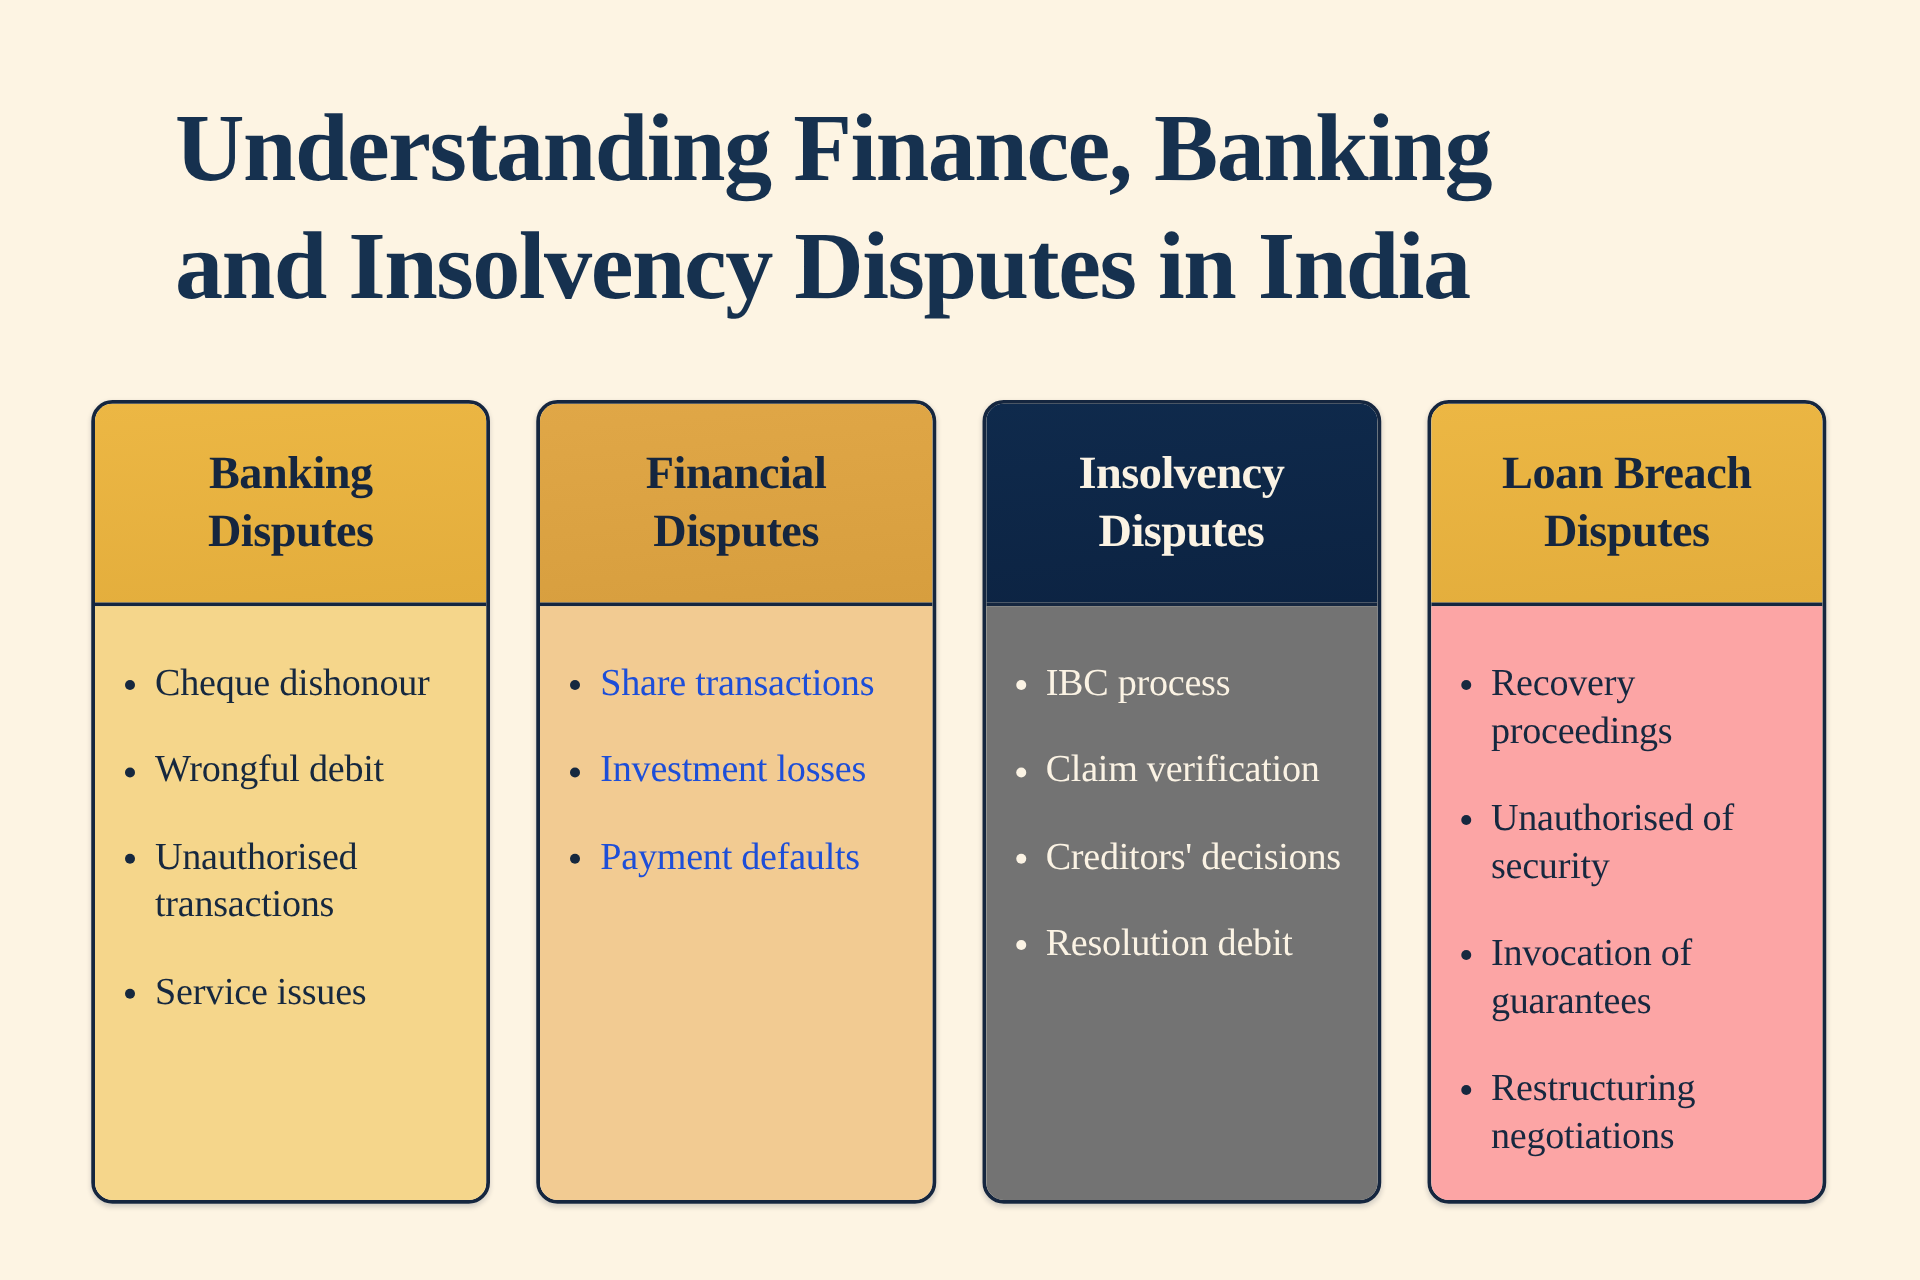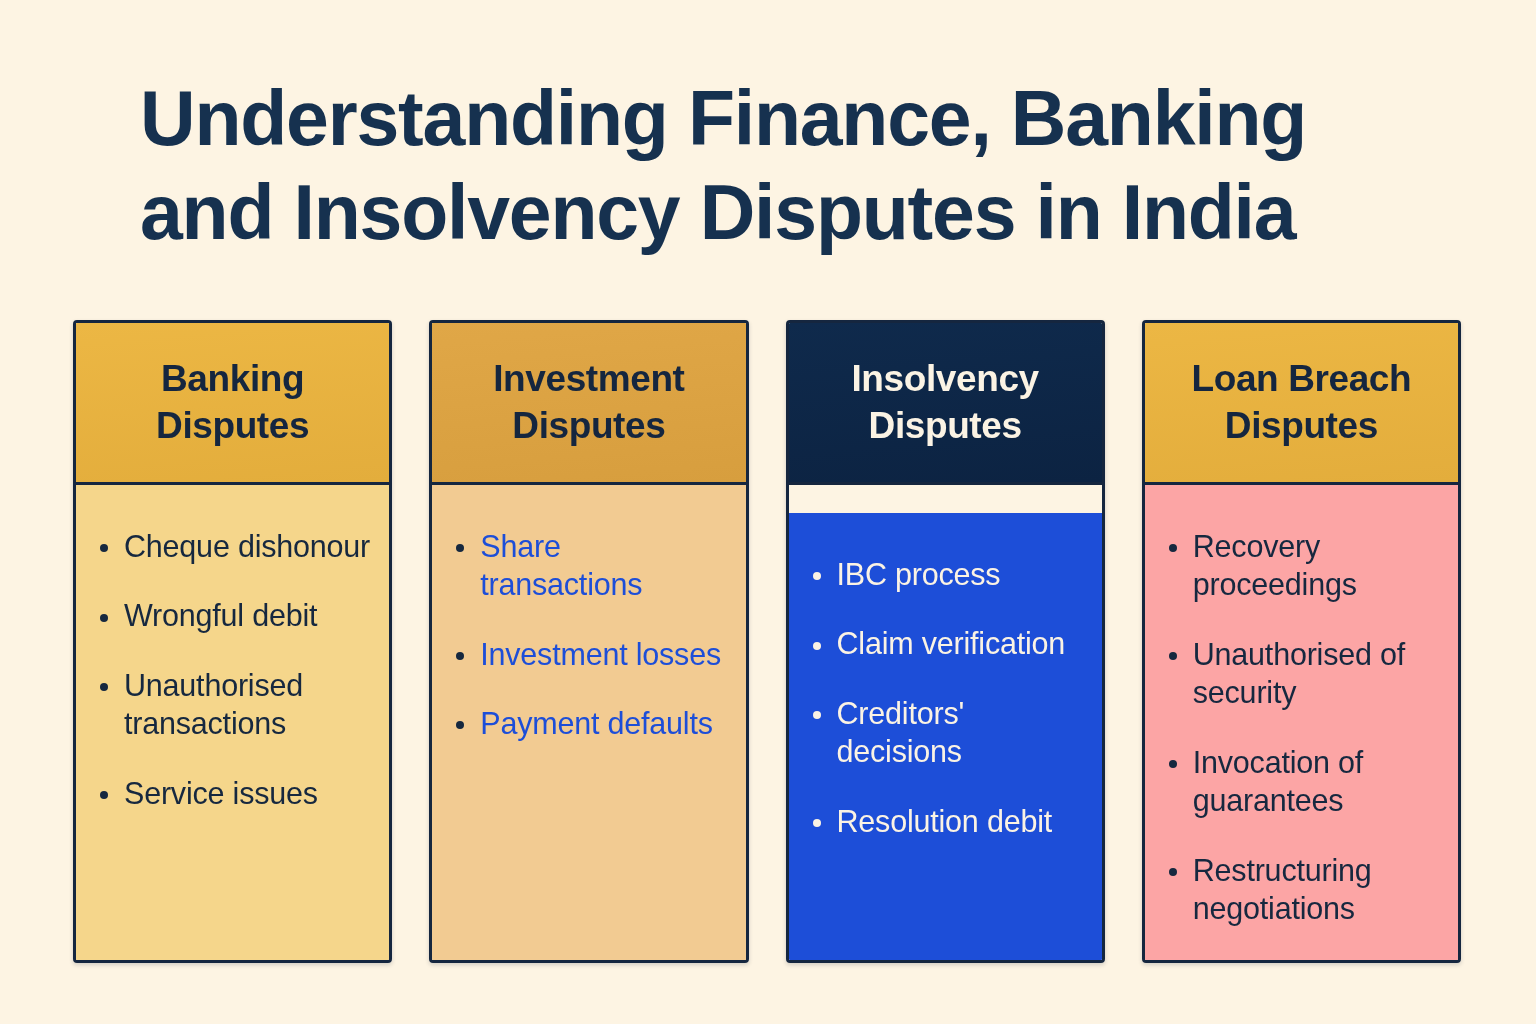--- a/index.html
+++ b/index.html
@@ -14,20 +14,21 @@
     font-family: "Liberation Sans", sans-serif;
     overflow: hidden;
     position: relative;
   }
 
   #infographic {
     position: absolute;
     inset: 0;
     width: 1440px;
     height: 1024px;
+    font-family: Liberation Serif, serif;
   }
 
   
   #page-title {
     position: absolute;
     left: 140px;
     top: 72px;
     width: 1360px;
     color: #16314f;
     font-size: 77px;
@@ -43,21 +44,21 @@
     top: 320px;
     width: 1388px;
     height: 643px;
     display: flex;
     gap: 37px;
   }
 
   .card {
     flex: 1 1 0;
     border: 3px solid #15263f;
-    border-radius: 4px;
+    border-radius: 17px;
     overflow: hidden;
     display: flex;
     flex-direction: column;
     box-shadow: 0 2px 4px rgba(20,35,58,0.18);
   }
 
   .card-header {
     height: 162px;
     flex: 0 0 162px;
     border-bottom: 3px solid #15263f;
@@ -119,21 +120,21 @@
   }
   .card-financial .card-title { color: #15263f; }
   .card-financial .card-body  { background: #f2cb92; color: #1d4ed8; }
   .card-financial .bullet-dot { background: #16283f; }
 
   
   .card-insolvency .card-header {
     background: linear-gradient(175deg, #0f2a4c 0%, #0c2342 100%);
   }
   .card-insolvency .card-title { color: #fbf3e4; }
-  .card-insolvency .card-body  { background: #1d4ed8; color: #fbf3e4; margin-top: 28px; }
+  .card-insolvency .card-body  { background: #737373; color: #fbf3e4; }
   .card-insolvency .bullet-dot { background: #fbf3e4; }
 
   
   .card-loan .card-header {
     background: linear-gradient(175deg, #ecb744 0%, #e3ad3c 100%);
   }
   .card-loan .card-title { color: #15263f; }
   .card-loan .card-body  { background: #fca5a5; color: #16283f; }
   .card-loan .bullet-dot { background: #16283f; }
 </style>
@@ -174,21 +175,21 @@
             <span class="bullet-dot"></span>
             <span>Service issues</span>
           </li>
         </ul>
       </div>
     </div>
 
     <div class="card card-financial">
       <div class="card-header">
         <div class="card-title">
-          <span>Investment</span><br>
+          <span>Financial</span><br>
           <span>Disputes</span>
         </div>
       </div>
       <div class="card-body">
         <ul class="bullet-list">
           <li class="bullet-item">
             <span class="bullet-dot"></span>
             <span>Share transactions</span>
           </li>
           <li class="bullet-item">

